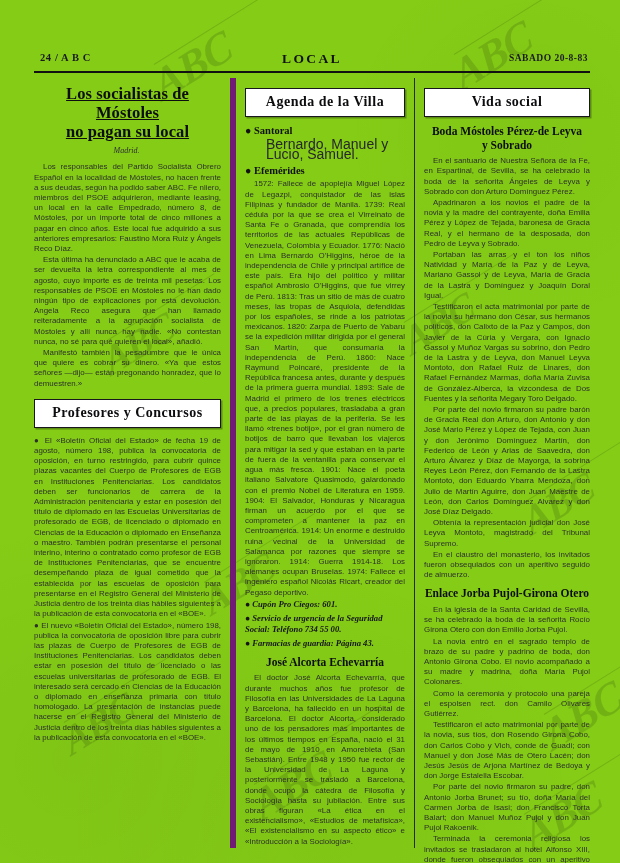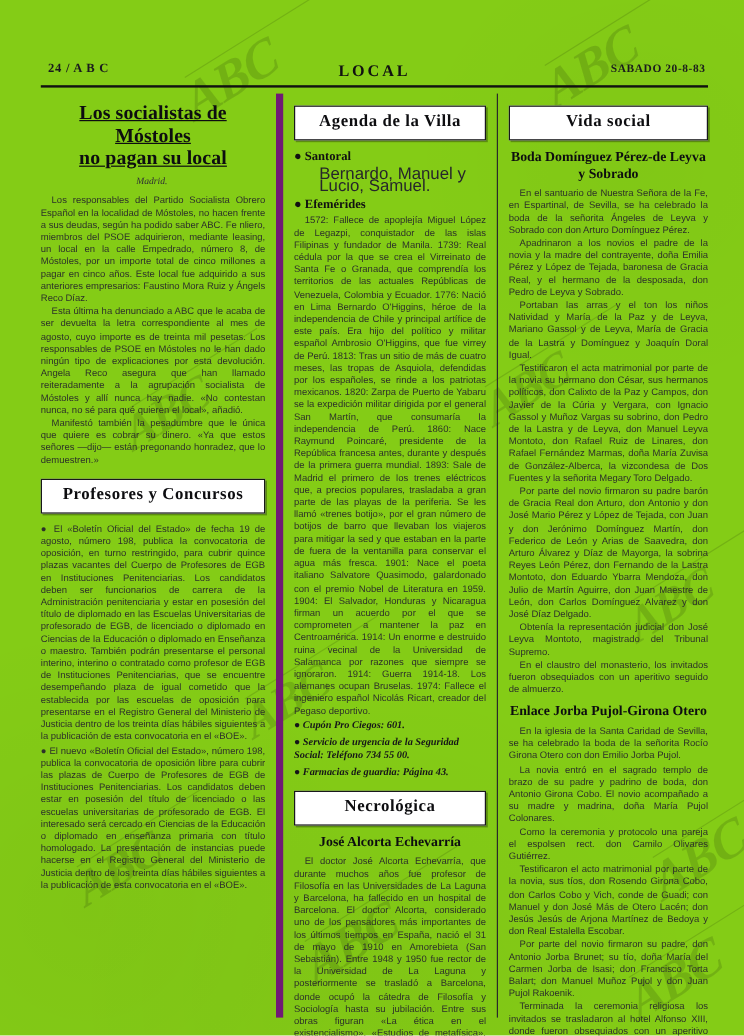--- a/index.html
+++ b/index.html
@@ -283,48 +283,47 @@
       <div class="bullethead">
         <span>●</span>
         <span>Efemérides</span>
       </div>
       <p class="body">1572: Fallece de apoplejía Miguel López de Legazpi, conquistador de las islas Filipinas y fundador de Manila. 1739: Real cédula por la que se crea el Virreinato de Santa Fe o Granada, que comprendía los territorios de las actuales Repúblicas de Venezuela, Colombia y Ecuador. 1776: Nació en Lima Bernardo O'Higgins, héroe de la independencia de Chile y principal artífice de este país. Era hijo del político y militar español Ambrosio O'Higgins, que fue virrey de Perú. 1813: Tras un sitio de más de cuatro meses, las tropas de Asquiola, defendidas por los españoles, se rinde a los patriotas mexicanos. 1820: Zarpa de Puerto de Yabaru se la expedición militar dirigida por el general San Martín, que consumaría la independencia de Perú. 1860: Nace Raymund Poincaré, presidente de la República francesa antes, durante y después de la primera guerra mundial. 1893: Sale de Madrid el primero de los trenes eléctricos que, a precios populares, trasladaba a gran parte de las playas de la periferia. Se les llamó «trenes botijo», por el gran número de botijos de barro que llevaban los viajeros para mitigar la sed y que estaban en la parte de fuera de la ventanilla para conservar el agua más fresca. 1901: Nace el poeta italiano Salvatore Quasimodo, galardonado con el premio Nobel de Literatura en 1959. 1904: El Salvador, Honduras y Nicaragua firman un acuerdo por el que se comprometen a mantener la paz en Centroamérica. 1914: Un enorme e destruido ruina vecinal de la Universidad de Salamanca por razones que siempre se ignoraron. 1914: Guerra 1914-18. Los alemanes ocupan Bruselas. 1974: Fallece el ingeniero español Nicolás Ricart, creador del Pegaso deportivo.</p>
 
       <p class="serifbody">●&nbsp;<span>Cupón Pro Ciegos: 601.</span></p>
       <p class="serifbody">●&nbsp;<span>Servicio de urgencia de la Seguridad Social: Teléfono 734 55 00.</span></p>
       <p class="serifbody">●&nbsp;<span>Farmacias de guardia: Página 43.</span></p>
 
-      <div class="boxtitle">Necrológica</div>
 
       <div class="subhead">José Alcorta Echevarría</div>
       <p class="body">El doctor José Alcorta Echevarría, que durante muchos años fue profesor de Filosofía en las Universidades de La Laguna y Barcelona, ha fallecido en un hospital de Barcelona. El doctor Alcorta, considerado uno de los pensadores más importantes de los últimos tiempos en España, nació el 31 de mayo de 1910 en Amorebieta (San Sebastián). Entre 1948 y 1950 fue rector de la Universidad de La Laguna y posteriormente se trasladó a Barcelona, donde ocupó la cátedra de Filosofía y Sociología hasta su jubilación. Entre sus obras figuran «La ética en el existencialismo», «Estudios de metafísica», «El existencialismo en su aspecto ético» e «Introducción a la Sociología».</p>
     </div>
 
     <div class="col col-3">
       <div class="boxtitle">Vida social</div>
 
       <div class="subhead">
-        <div>Boda Domínguez Pérez-de Leyva</div>
+        <div>Boda Móstoles Pérez-de Leyva</div>
         <div>y Sobrado</div>
       </div>
 
       <p class="body">En el santuario de Nuestra Señora de la Fe, en Espartinal, de Sevilla, se ha celebrado la boda de la señorita Ángeles de Leyva y Sobrado con don Arturo Domínguez Pérez.</p>
       <p class="body">Apadrinaron a los novios el padre de la novia y la madre del contrayente, doña Emilia Pérez y López de Tejada, baronesa de Gracia Real, y el hermano de la desposada, don Pedro de Leyva y Sobrado.</p>
       <p class="body">Portaban las arras y el ton los niños Natividad y María de la Paz y de Leyva, Mariano Gassol y de Leyva, María de Gracia de la Lastra y Domínguez y Joaquín Doral Igual.</p>
       <p class="body">Testificaron el acta matrimonial por parte de la novia su hermano don César, sus hermanos políticos, don Calixto de la Paz y Campos, don Javier de la Cúria y Vergara, con Ignacio Gassol y Muñoz Vargas su sobrino, don Pedro de la Lastra y de Leyva, don Manuel Leyva Montoto, don Rafael Ruiz de Linares, don Rafael Fernández Marmas, doña María Zuvisa de González-Alberca, la vizcondesa de Dos Fuentes y la señorita Megary Toro Delgado.</p>
       <p class="body">Por parte del novio firmaron su padre barón de Gracia Real don Arturo, don Antonio y don José Mario Pérez y López de Tejada, con Juan y don Jerónimo Domínguez Martín, don Federico de León y Arias de Saavedra, don Arturo Álvarez y Díaz de Mayorga, la sobrina Reyes León Pérez, don Fernando de la Lastra Montoto, don Eduardo Ybarra Mendoza, don Julio de Martín Aguirre, don Juan Maestre de León, don Carlos Domínguez Alvarez y don José Díaz Delgado.</p>
       <p class="body">Obtenía la representación judicial don José Leyva Montoto, magistrado del Tribunal Supremo.</p>
       <p class="body">En el claustro del monasterio, los invitados fueron obsequiados con un aperitivo seguido de almuerzo.</p>
 
       <div class="subhead">Enlace Jorba Pujol-Girona Otero</div>
 
       <p class="body">En la iglesia de la Santa Caridad de Sevilla, se ha celebrado la boda de la señorita Rocío Girona Otero con don Emilio Jorba Pujol.</p>
       <p class="body">La novia entró en el sagrado templo de brazo de su padre y padrino de boda, don Antonio Girona Cobo. El novio acompañado a su madre y madrina, doña María Pujol Colonares.</p>
       <p class="body">Como la ceremonia y protocolo una pareja el espolsen rect. don Camilo Olivares Gutiérrez.</p>
-      <p class="body">Testificaron el acto matrimonial por parte de la novia, sus tíos, don Rosendo Girona Cobo, don Carlos Cobo y Vich, conde de Guadi; con Manuel y don José Más de Otero Lacén; don Jesús Jesús de Arjona Martínez de Bedoya y don Real Estalella Escobar.</p>
+      <p class="body">Testificaron el acto matrimonial por parte de la novia, sus tíos, don Rosendo Girona Cobo, don Carlos Cobo y Vich, conde de Guadi; con Manuel y don José Más de Otero Lacén; don Jesús Jesús de Arjona Martínez de Bedoya y don Jorge Estalella Escobar.</p>
       <p class="body">Por parte del novio firmaron su padre, don Antonio Jorba Brunet; su tío, doña María del Carmen Jorba de Isasi; don Francisco Torta Balart; don Manuel Muñoz Pujol y don Juan Pujol Rakoenik.</p>
       <p class="body">Terminada la ceremonia religiosa los invitados se trasladaron al hotel Alfonso XIII, donde fueron obsequiados con un aperitivo seguido de cena.</p>
     </div>
 
   </div>
 
   <div id="paper-noise"></div>
 </div>
 
 </body></html>

